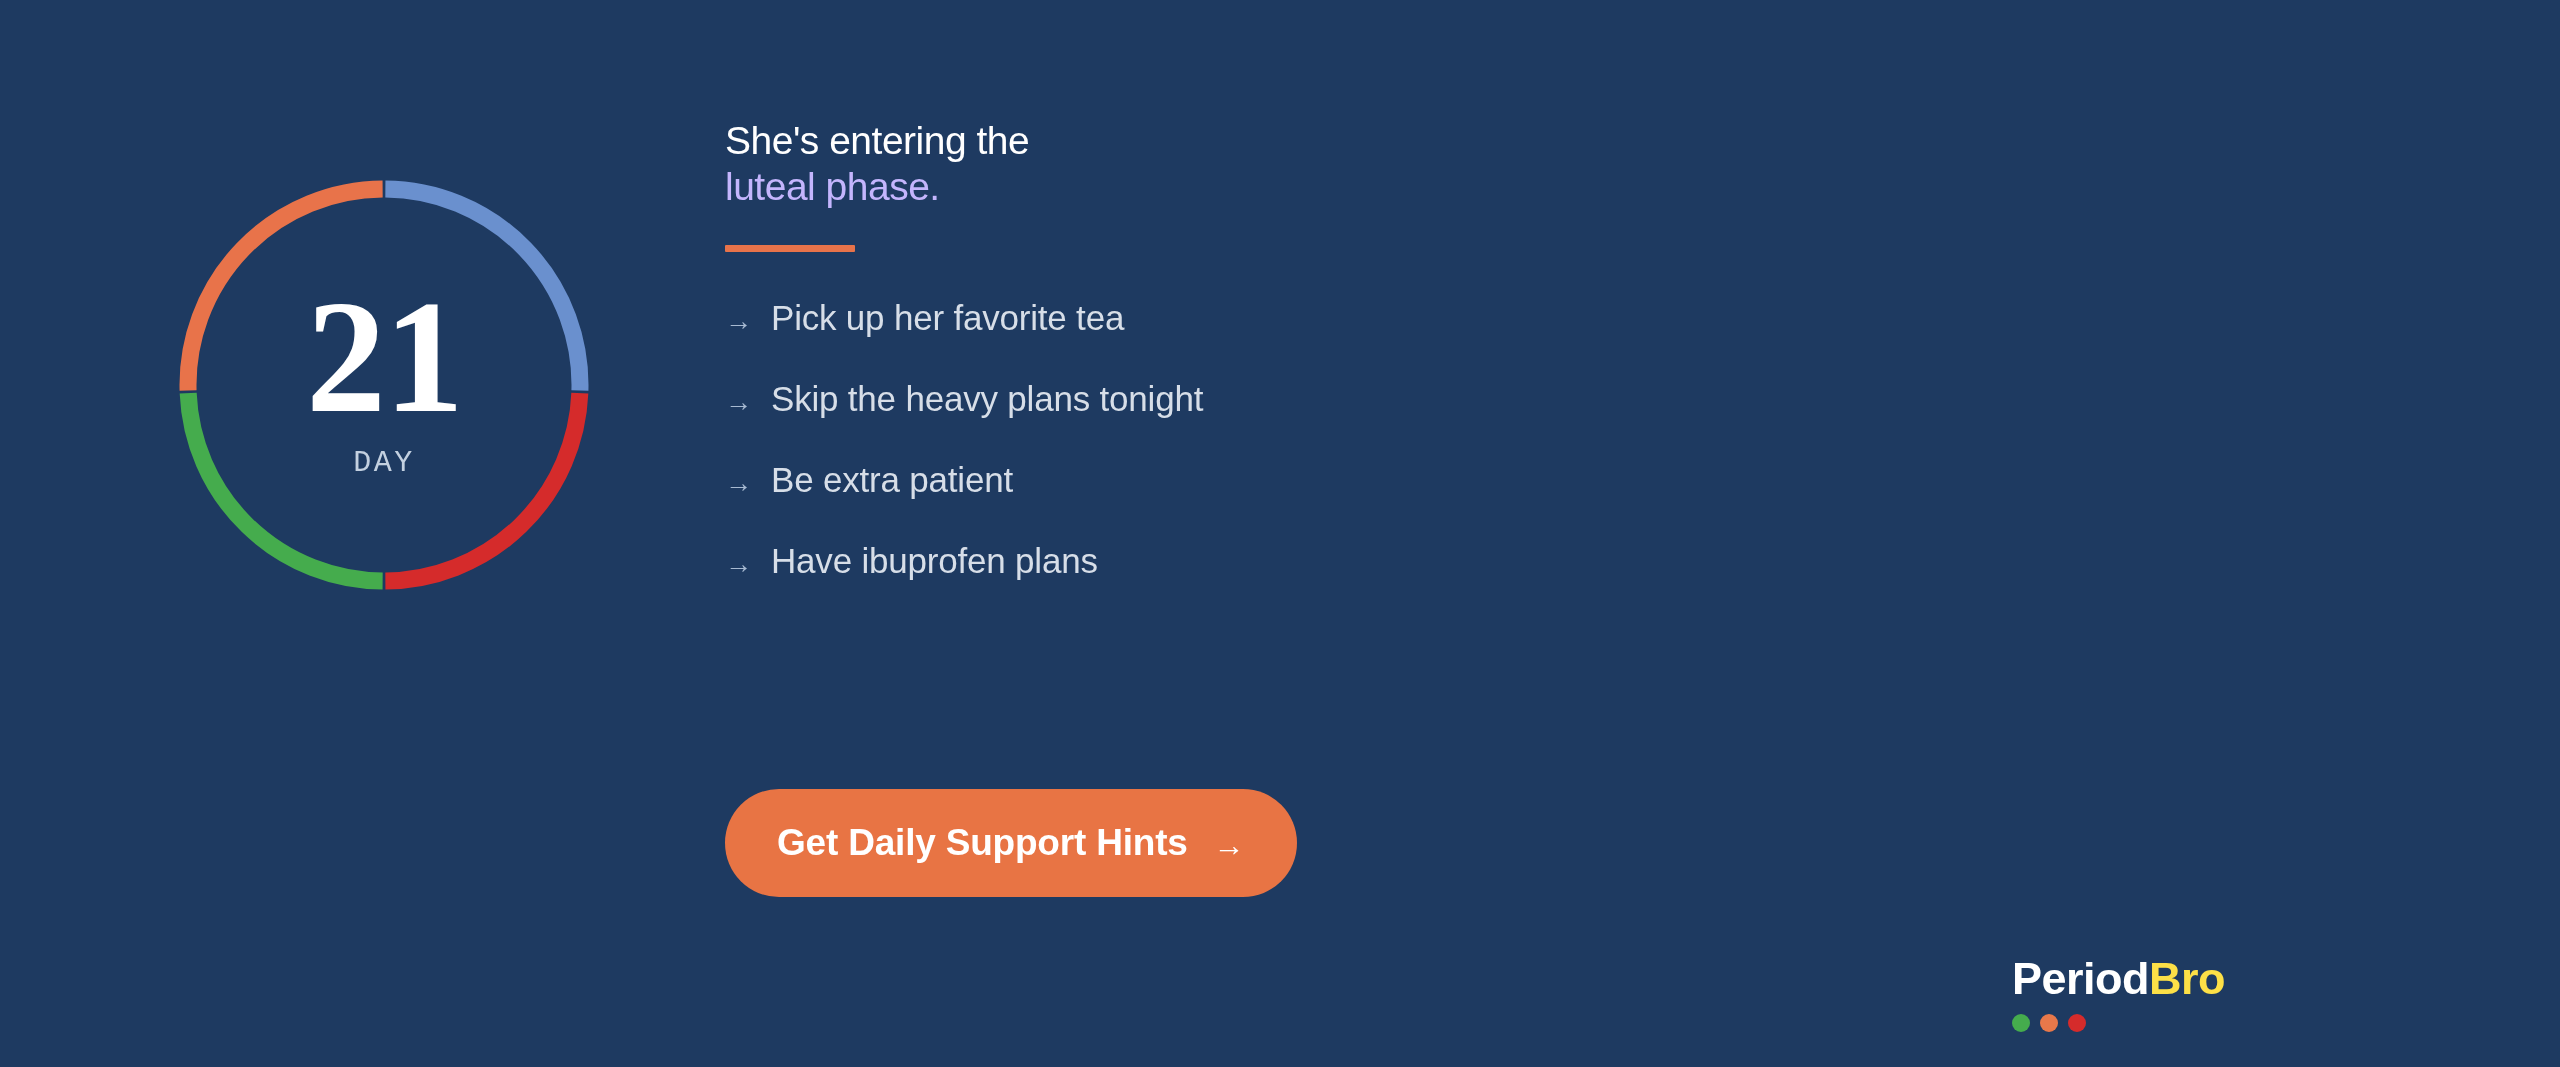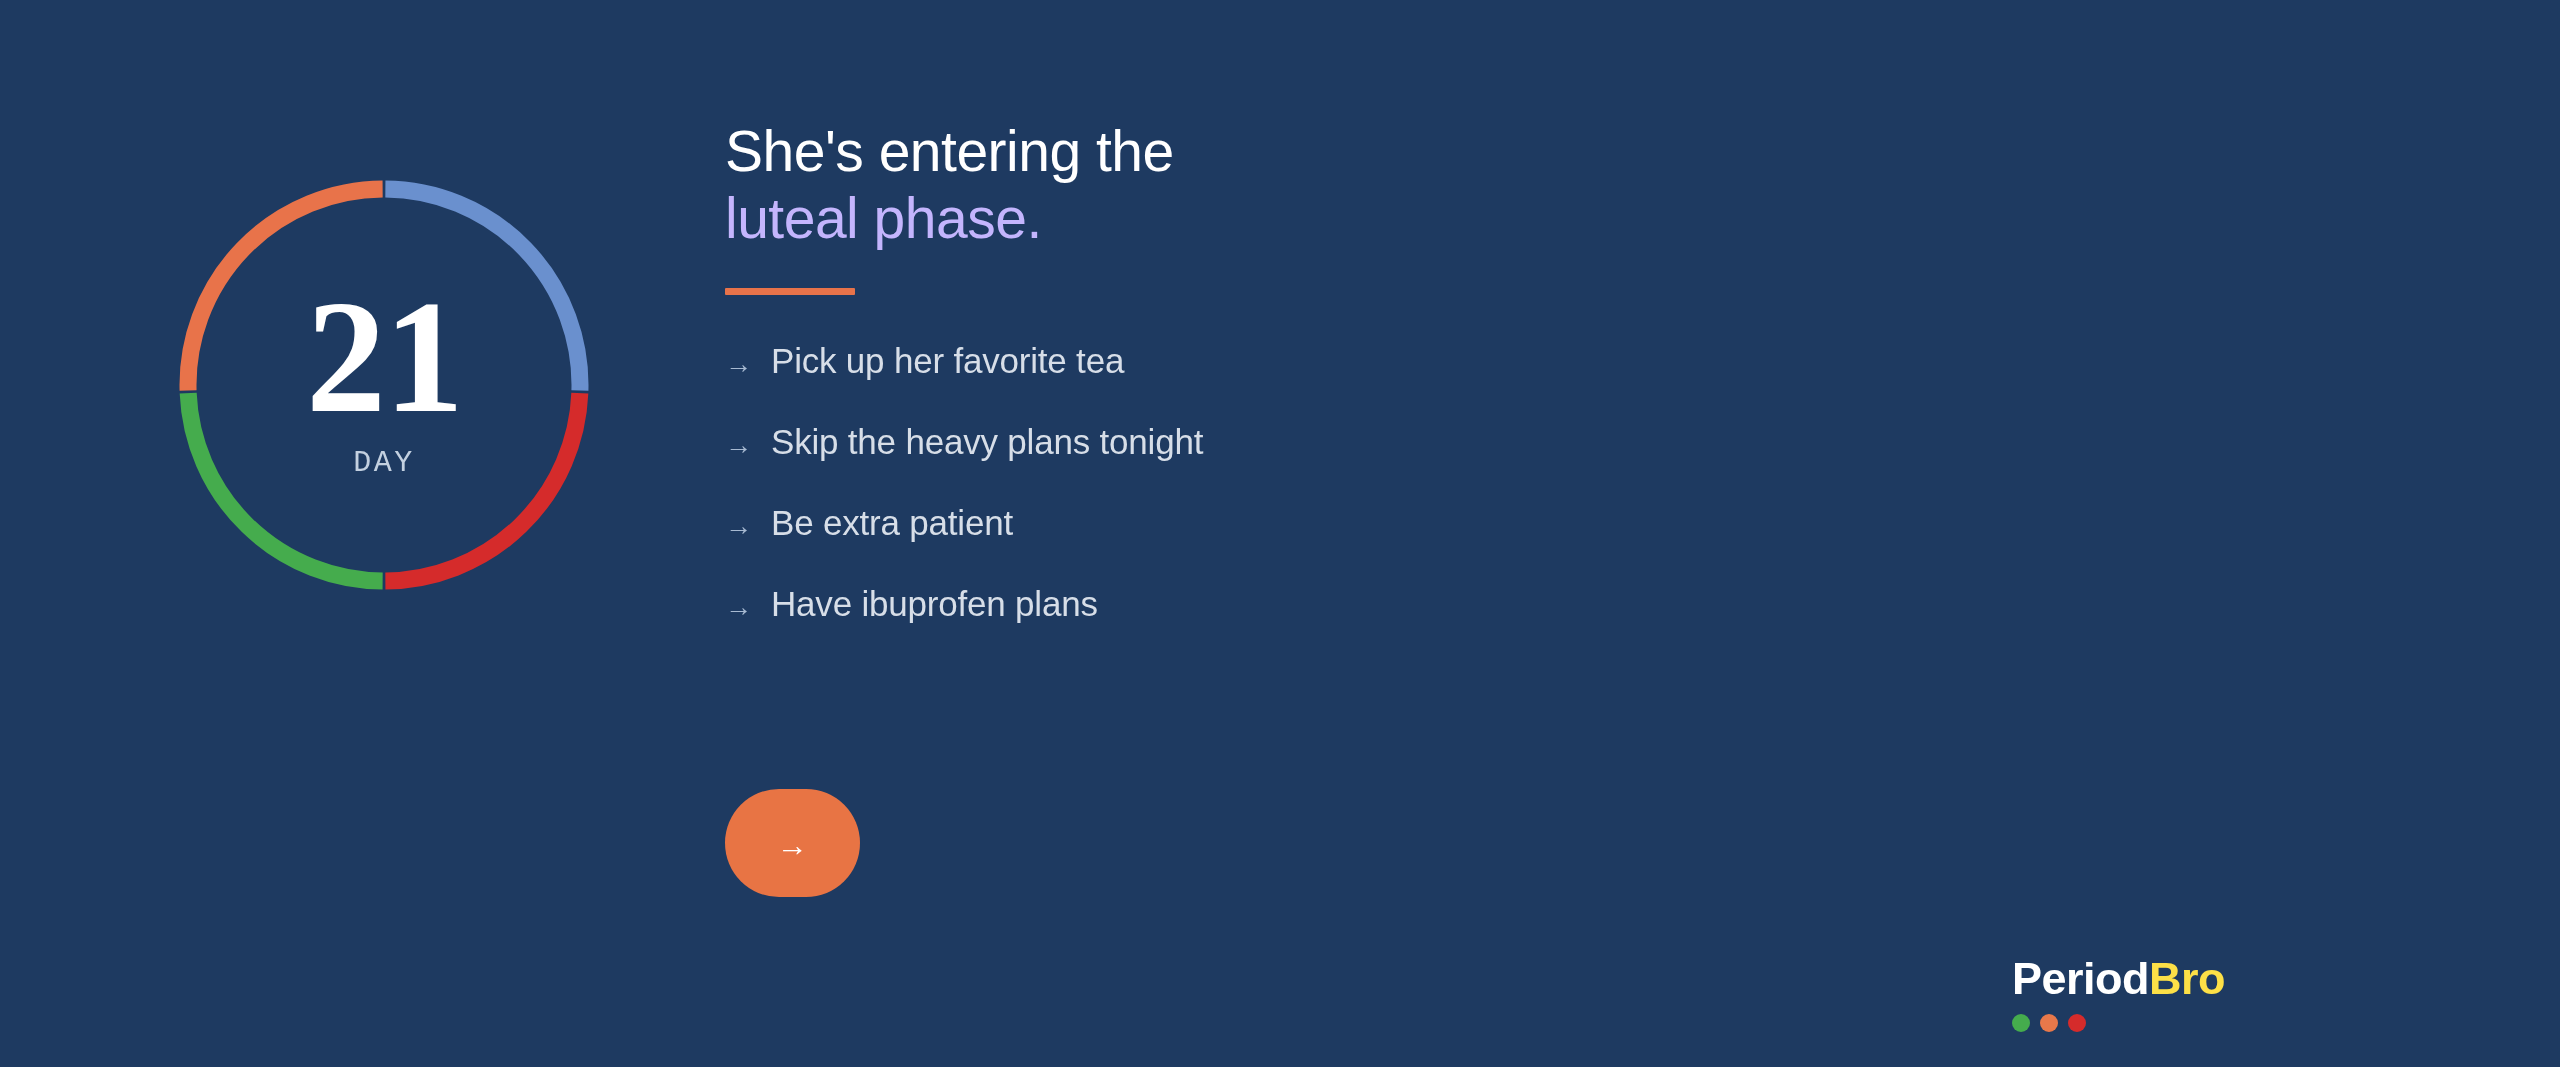--- a/index.html
+++ b/index.html
@@ -65,21 +65,21 @@
 
   
   .content {
     position: absolute;
     left: 725px;
     top: 118px;
     width: 1100px;
   }
   .headline {
     margin: 0;
-    font-size: 57px;
+    font-size: 39px;
     font-weight: normal;
     color: #ffffff;
     line-height: 1.18;
     letter-spacing: -0.5px;
   }
   .headline .accent {
     display: block;
     font-weight: normal;
     color: #c4b5fd;
   }
@@ -216,20 +216,21 @@
           <span class="tip-label">Be extra patient</span>
         </li>
         <li class="tip">
           <span class="tip-arrow">→</span>
           <span class="tip-label">Have ibuprofen plans</span>
         </li>
       </ul>
   </div>
 
   <button class="cta">
+    <span class="cta-label">Get Daily Support Hints</span>
     <span class="cta-arrow">→</span>
   </button>
 
   <div class="brand">
     <div class="brand-word">
       <span>Period</span><span class="brand-suffix">Bro</span>
     </div>
     <div class="brand-dots" id="brand-dots">
         <span class="brand-dot" style="background: rgb(69, 172, 77);"></span>
         <span class="brand-dot" style="background: rgb(232, 120, 74);"></span>

